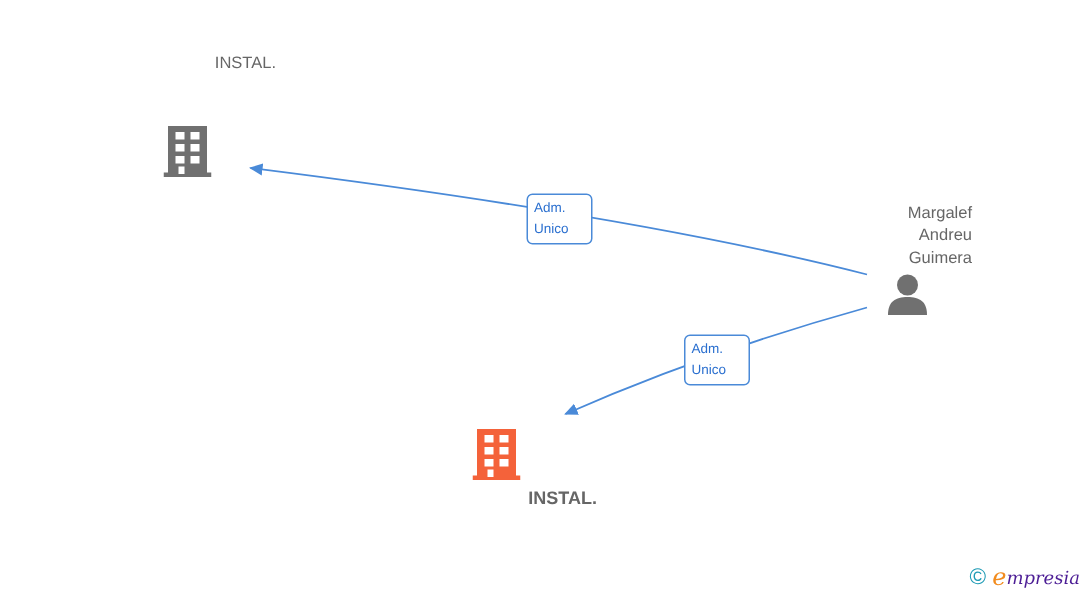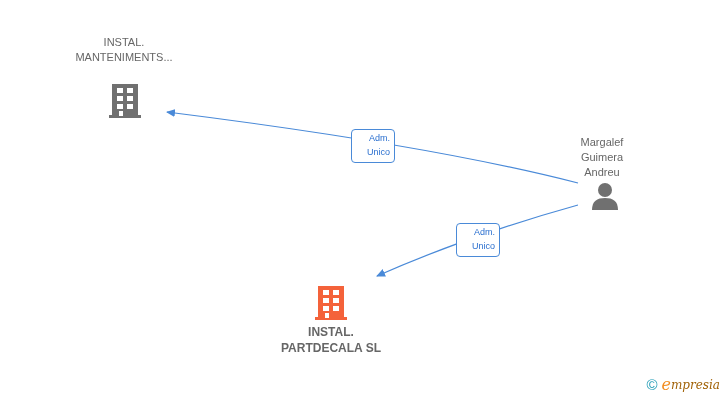--- a/index.html
+++ b/index.html
@@ -3,75 +3,74 @@
   <meta charset="utf-8">
   <style>
     html, body { margin: 0; padding: 0; }
     body {
       width: 728px; height: 400px; position: relative; overflow: hidden;
       background: #ffffff;
       font-family: "Liberation Sans", "DejaVu Sans", sans-serif;
     }
     .edges { position: absolute; left: 0; top: 0; width: 728px; height: 400px; }
     .node-label {
-      position: absolute; text-align: center; color: #666666;
+      position: absolute; text-align: right; color: #666666;
       font-size: 11px; line-height: 15px;
     }
     .node-label.bold { font-weight: bold; font-size: 12px; line-height: 16px; color: #666666; }
     .icon { position: absolute; }
     .edge-label {
       position: absolute; background: #ffffff;
       border: 1px solid #4a8ad8; border-radius: 4px;
       color: #2a6fcf; font-size: 9px; line-height: 14px;
-      text-align: right; padding: 1px 4px; box-sizing: border-box;
+      text-align: left; padding: 1px 4px; box-sizing: border-box;
     }
     .edge-label span { display: block; }
     .brand {
       position: absolute; right: 8px; bottom: 6px; display: flex; align-items: center;
       font-size: 12px;
     }
     .brand .copy { color: #1f9bb5; font-size: 15px; margin-right: 4px; }
     .brand .e { color: #f28c1e; font-style: italic; font-family: "DejaVu Serif", serif; font-size: 16px; }
-    .brand .rest { color: #a16207; font-style: italic; font-family: "DejaVu Serif", serif; font-size: 12px; }
+    .brand .rest { color: #4c1d95; font-style: italic; font-family: "DejaVu Serif", serif; font-size: 12px; }
   </style>
 </head>
 <body>
 
 <svg class="edges" viewBox="0 0 728 400">
   <defs>
     <marker id="arrow" markerWidth="10" markerHeight="10" refX="8" refY="5" orient="auto" markerUnits="userSpaceOnUse">
       <path d="M0,1 L9,5 L0,9 Z" fill="#4a8ad8"></path>
     </marker>
   </defs>
   <path d="M578,183 Q430,145 167,112" stroke="#4a8ad8" stroke-width="1.2" fill="none" marker-end="url(#arrow)"></path>
   <path d="M578,205 Q470,235 377,276" stroke="#4a8ad8" stroke-width="1.2" fill="none" marker-end="url(#arrow)"></path>
 </svg>
 
 <div class="node-label" style="left:64px; top:35px; width:120px;">
   <div>INSTAL.</div>
-  <div>MANTENIMENTS...</div>
 </div>
 <svg class="icon" style="left:109px; top:84px;" width="32" height="34" viewBox="0 0 32 34">
   <rect x="3" y="0" width="26" height="32" fill="#707070"></rect>
   <rect x="0" y="31" width="32" height="3" fill="#707070"></rect>
   <g fill="#ffffff">
     <rect x="8" y="4" width="6" height="5"></rect>
       <rect x="18" y="4" width="6" height="5"></rect>
     <rect x="8" y="12" width="6" height="5"></rect>
       <rect x="18" y="12" width="6" height="5"></rect>
     <rect x="8" y="20" width="6" height="5"></rect>
       <rect x="18" y="20" width="6" height="5"></rect>
     <rect x="10" y="27" width="4" height="5"></rect>
   </g>
 </svg>
 
 <div class="node-label" style="left:556px; top:135px; width:92px;">
   <div>Margalef</div>
+  <div>Andreu</div>
   <div>Guimera</div>
-  <div>Andreu</div>
 </div>
 <svg class="icon" style="left:590px; top:181px;" width="30" height="30" viewBox="0 0 30 30">
   <circle cx="15" cy="9" r="7" fill="#707070"></circle>
   <path d="M2,29 C2,20 7,17 15,17 C23,17 28,20 28,29 Z" fill="#707070"></path>
 </svg>
 
 <svg class="icon" style="left:315px; top:286px;" width="32" height="34" viewBox="0 0 32 34">
   <rect x="3" y="0" width="26" height="32" fill="#f4623a"></rect>
   <rect x="0" y="31" width="32" height="3" fill="#f4623a"></rect>
   <g fill="#ffffff">
@@ -79,21 +78,20 @@
       <rect x="18" y="4" width="6" height="5"></rect>
     <rect x="8" y="12" width="6" height="5"></rect>
       <rect x="18" y="12" width="6" height="5"></rect>
     <rect x="8" y="20" width="6" height="5"></rect>
       <rect x="18" y="20" width="6" height="5"></rect>
     <rect x="10" y="27" width="4" height="5"></rect>
   </g>
 </svg>
 <div class="node-label bold" style="left:264px; top:324px; width:134px;">
   <div>INSTAL.</div>
-  <div>PARTDECALA SL</div>
 </div>
 
 <div class="edge-label" style="left:351px; top:129px; width:44px; height:34px;">
   <span>Adm.</span>
   <span>Unico</span>
 </div>
 <div class="edge-label" style="left:456px; top:223px; width:44px; height:34px;">
   <span>Adm.</span>
   <span>Unico</span>
 </div>

